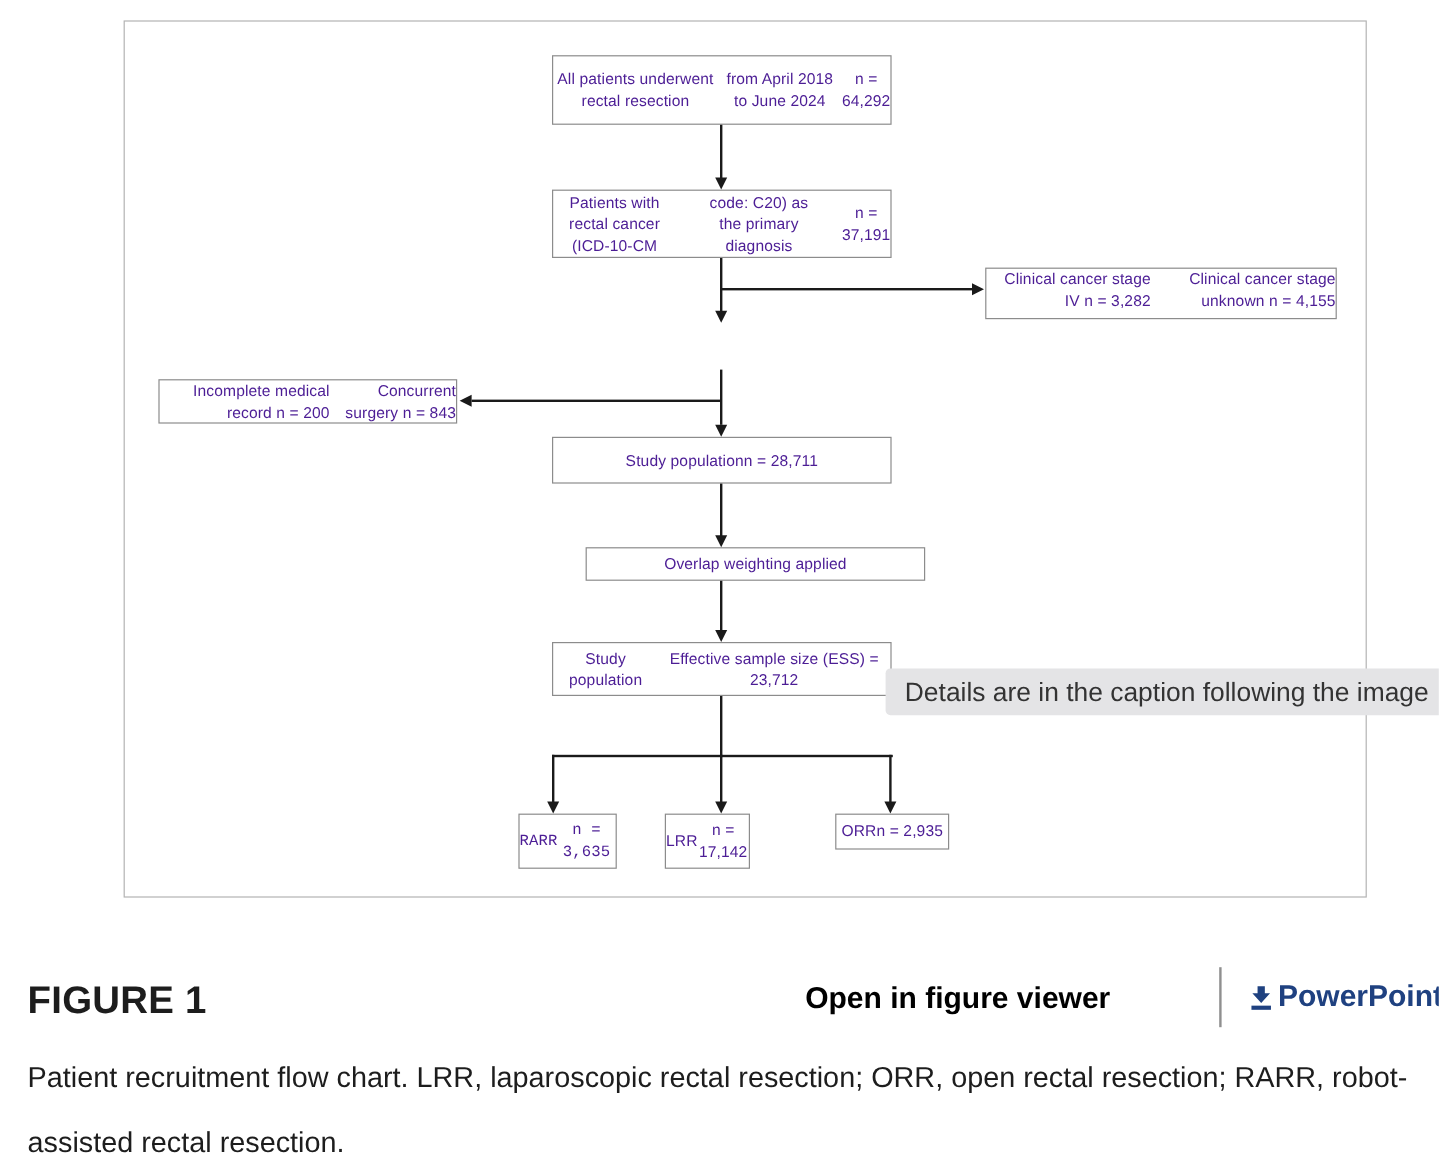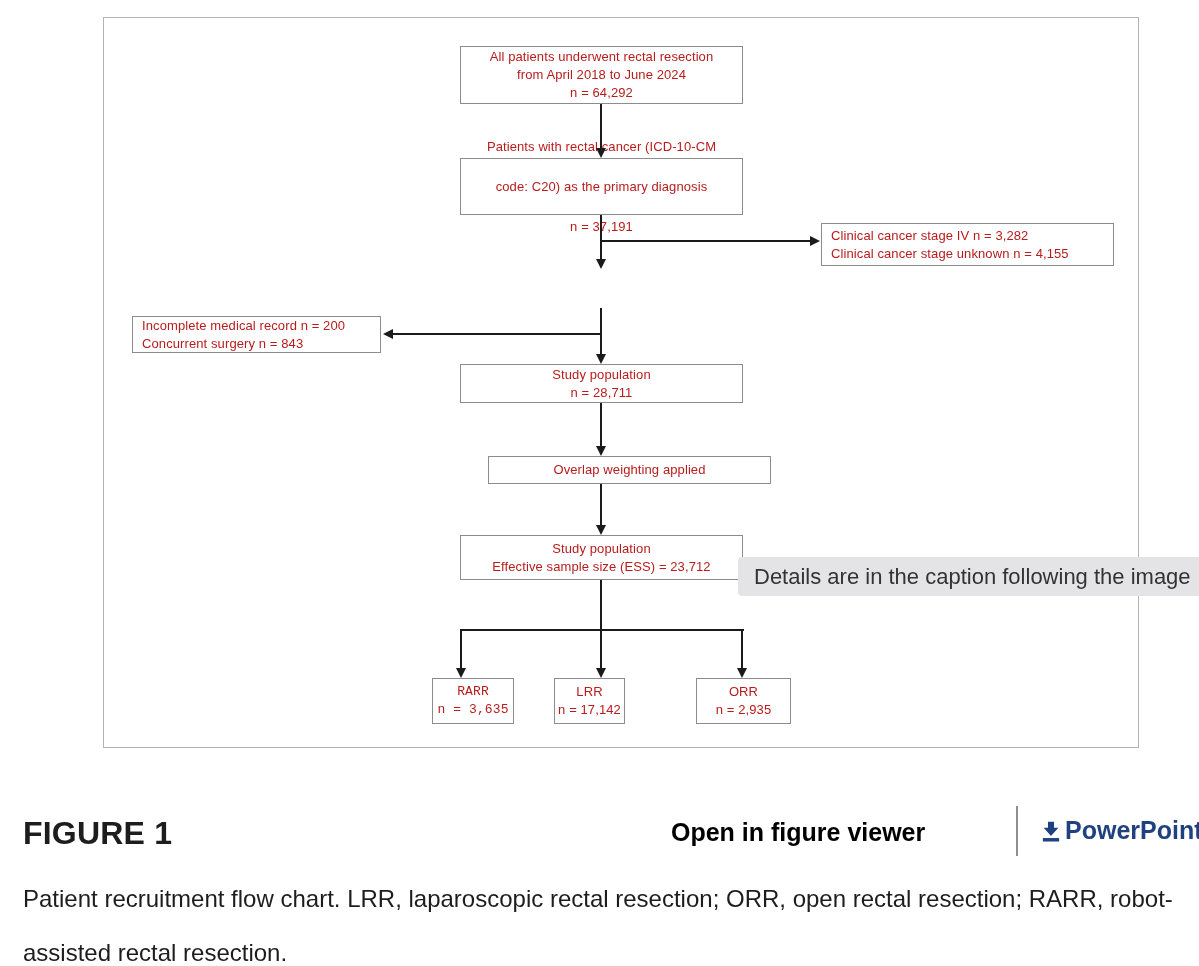--- a/index.html
+++ b/index.html
@@ -19,27 +19,26 @@
     border: 1px solid #b3b3b3;
     background: #ffffff;
   }
 
   
   .fbox {
     position: absolute;
     border: 1px solid #8c8c8c;
     background: #ffffff;
     display: flex;
-    flex-direction: column;
     justify-content: center;
     align-items: center;
     text-align: center;
     font-size: 13px;
     line-height: 18px;
-    color: #b91c1c;
+    color: #4c1d95;
     letter-spacing: 0.1px;
   }
   .fbox.left {
     align-items: flex-start;
     text-align: right;
     padding-left: 9px;
   }
 
   
   .vline { position: absolute; width: 2px; background: #1a1a1a; }
@@ -162,21 +161,21 @@
   <div class="fbox" style="left:328px; top:660px; width:82px; height:46px;font-family:Liberation Mono, monospace;">
       <div>RARR</div>
       <div>n = 3,635</div>
     </div>
 
   <div class="fbox" style="left:450px; top:660px; width:71px; height:46px;">
       <div>LRR</div>
       <div>n = 17,142</div>
     </div>
 
-  <div class="fbox" style="left:592px; top:660px; width:95px; height:46px;">
+  <div class="fbox" style="left:592px; top:660px; width:95px; height:30px;">
       <div>ORR</div>
       <div>n = 2,935</div>
     </div>
 
   <div class="vline" style="left:496px; top:86px;  height:45px;"></div>
   <div class="a-down" style="left:492px; top:130px;"></div>
 
   <div class="vline" style="left:496px; top:197px; height:45px;"></div>
   <div class="a-down" style="left:492px; top:241px;"></div>
   <div class="hline" style="left:497px; top:222px; width:209px;"></div>

